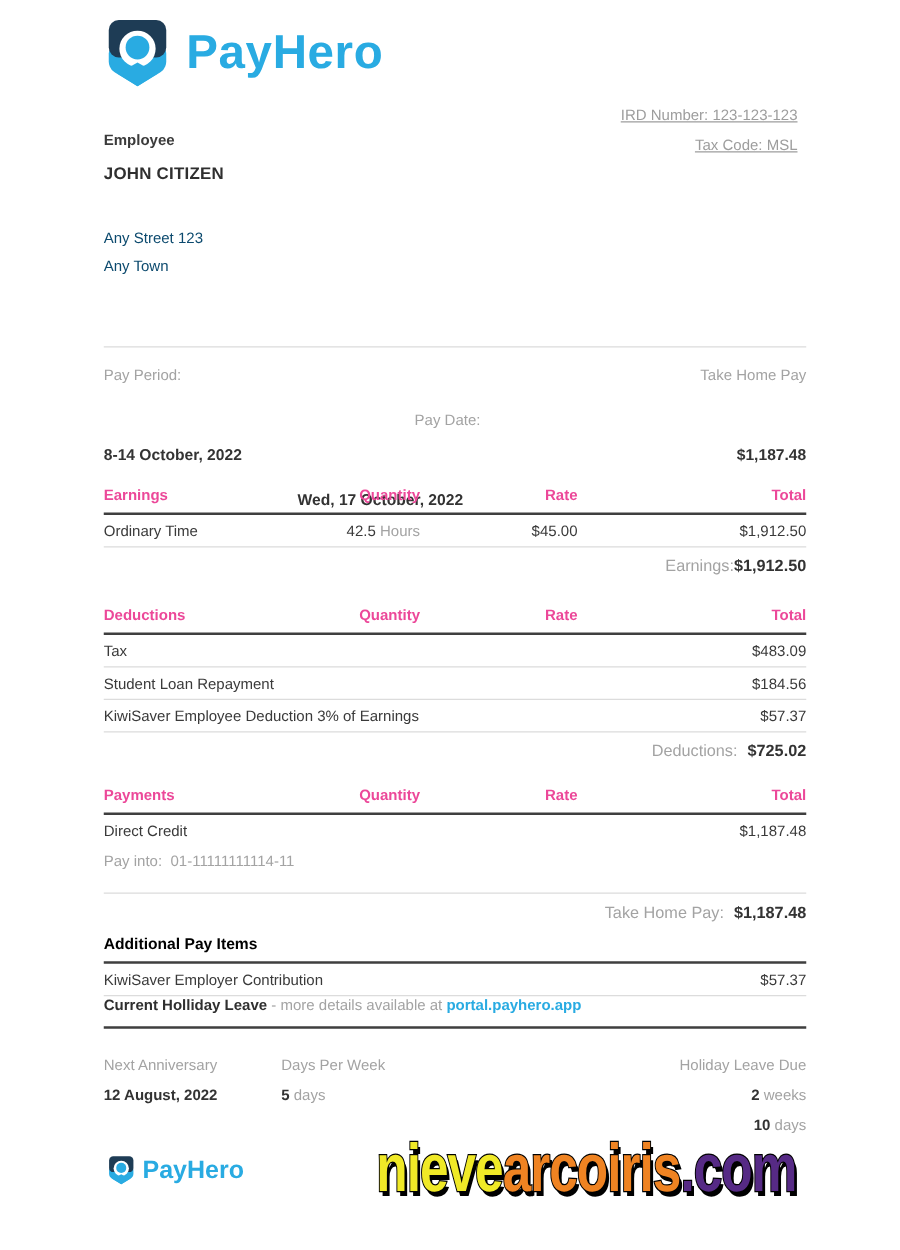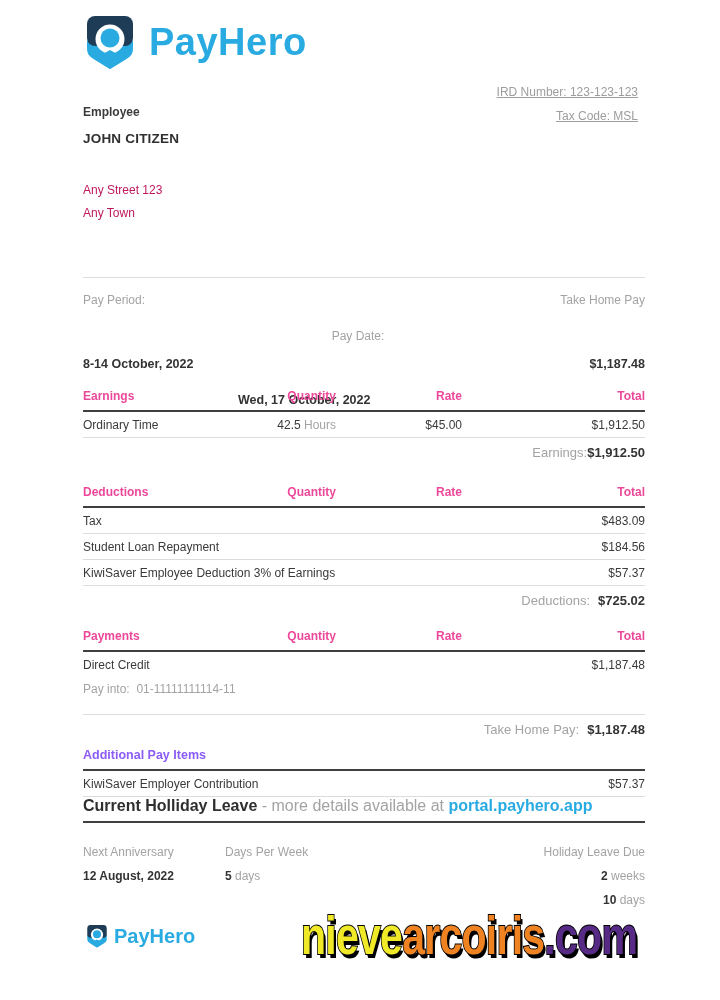--- a/index.html
+++ b/index.html
@@ -11,21 +11,21 @@
   
   .logo { position:absolute; left:84px; top:14px; display:flex; align-items:center; gap:13px; }
   .logo svg { width:52px; height:56px; display:block; }
   .logo-text { font-size:38px; font-weight:600; color:#29abe2; letter-spacing:0.5px; }
   
   .info-top { position:absolute; right:82px; top:80px; text-align:right; font-size:12px; color:#9d9d9d; line-height:24px;text-decoration:underline; }
   
   .employee { position:absolute; left:83px; top:105px; }
   .emp-label { font-size:12px; font-weight:bold; color:#3b3b3b; }
   .emp-name { margin-top:12px; font-size:13.5px; font-weight:bold; color:#2f2f2f; letter-spacing:0.2px; }
-  .address { position:absolute; left:83px; top:179px; font-size:12px; color:#be185d; line-height:23px; }
+  .address { position:absolute; left:83px; top:179px; font-size:12px; color:#0c4a6e; line-height:23px; }
   
   .content { position:absolute; left:83px; width:562px; }
   .hr-light { position:absolute; left:83px; width:562px; height:1px; background:#dcdcdc; }
   .lbl { color:#a3a3a3; font-weight:normal; }
   .val { color:#333; font-weight:bold; }
   .blue { color:#29abe2; font-weight:bold; }
   
   .summary-row { display:flex; font-size:12px; }
   .summary-row .c1 { width:155px; text-align:left; }
   .summary-row .c2 { width:240px;margin-top:36px; }
@@ -36,23 +36,23 @@
   .thead { display:flex; font-size:12px; font-weight:bold; color:#ec4899; padding-bottom:7px; border-bottom:2px solid #3f3f3f; }
   .trow { display:flex; font-size:12px; padding:6px 0 5px 0; border-bottom:1px solid #dcdcdc; }
   .trow.no-border { border-bottom:none; }
   .c-name { flex:1; white-space:nowrap; overflow:visible; }
   .c-qty { width:130px; text-align:right; white-space:nowrap; }
   .c-rate { width:126px; text-align:right; white-space:nowrap; }
   .c-total { width:183px; text-align:right; white-space:nowrap; }
   .tsummary { padding-top:7px; text-align:right; font-size:13px; }
   .tsummary .gap { display:inline-block; width:8px; }
   .subrow { font-size:12px; color:#a3a3a3; padding:5px 0 18px 0; border-bottom:1px solid #dcdcdc; }
-  .section-title { font-size:12.5px; font-weight:bold; color:#8b5cf6; padding-bottom:7px; border-bottom:2px solid #3f3f3f; }
-  
-  .holiday-line { position:absolute; left:83px; top:797px; font-size:16px; }
+  .section-title { font-size:12.5px; font-weight:bold; color:#000000; padding-bottom:7px; border-bottom:2px solid #3f3f3f; }
+  
+  .holiday-line { position:absolute; left:83px; top:797px; font-size:12px; }
   .hr-dark { position:absolute; left:83px; width:562px; height:2px; background:#3f3f3f; }
   .bottom-grid { position:absolute; left:83px; top:840px; width:562px; display:flex; font-size:12px; line-height:24px; }
   .bg-c1 { width:142px; }
   .bg-c2 { flex:1; }
   .bg-c3 { text-align:right; }
   
   .footer-logo { position:absolute; left:86px; top:924px; display:flex; align-items:center; gap:6px; }
   .footer-logo svg { width:22px; height:24px; display:block; }
   .footer-logo .logo-text-sm { font-size:20px; font-weight:600; color:#29abe2; }
   .watermark {

